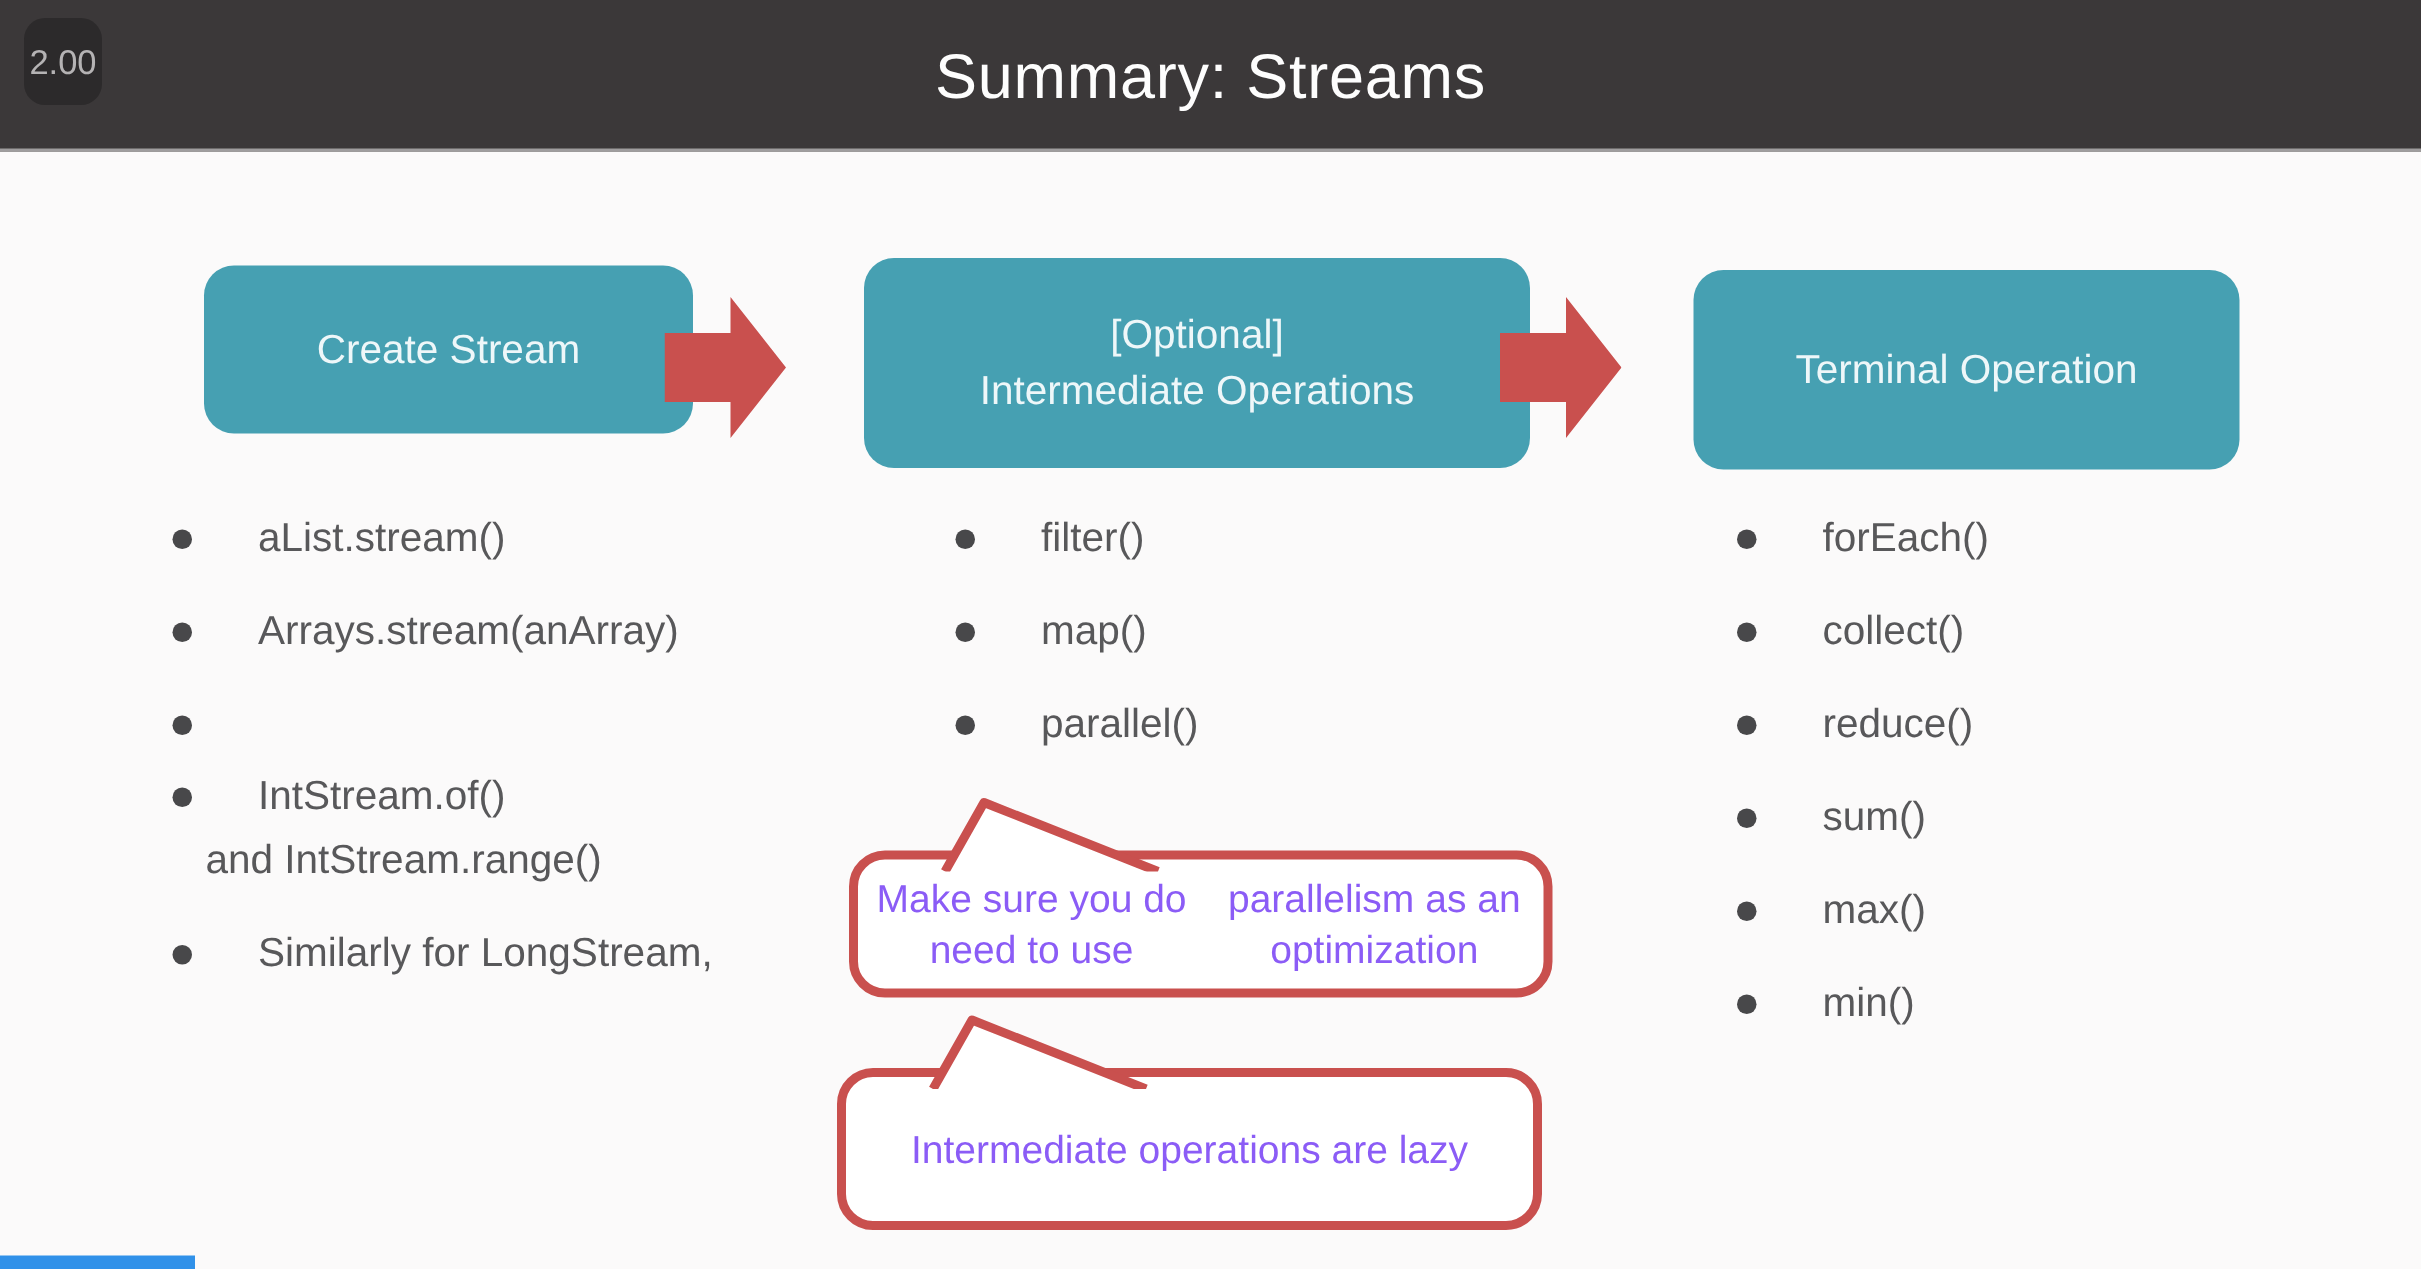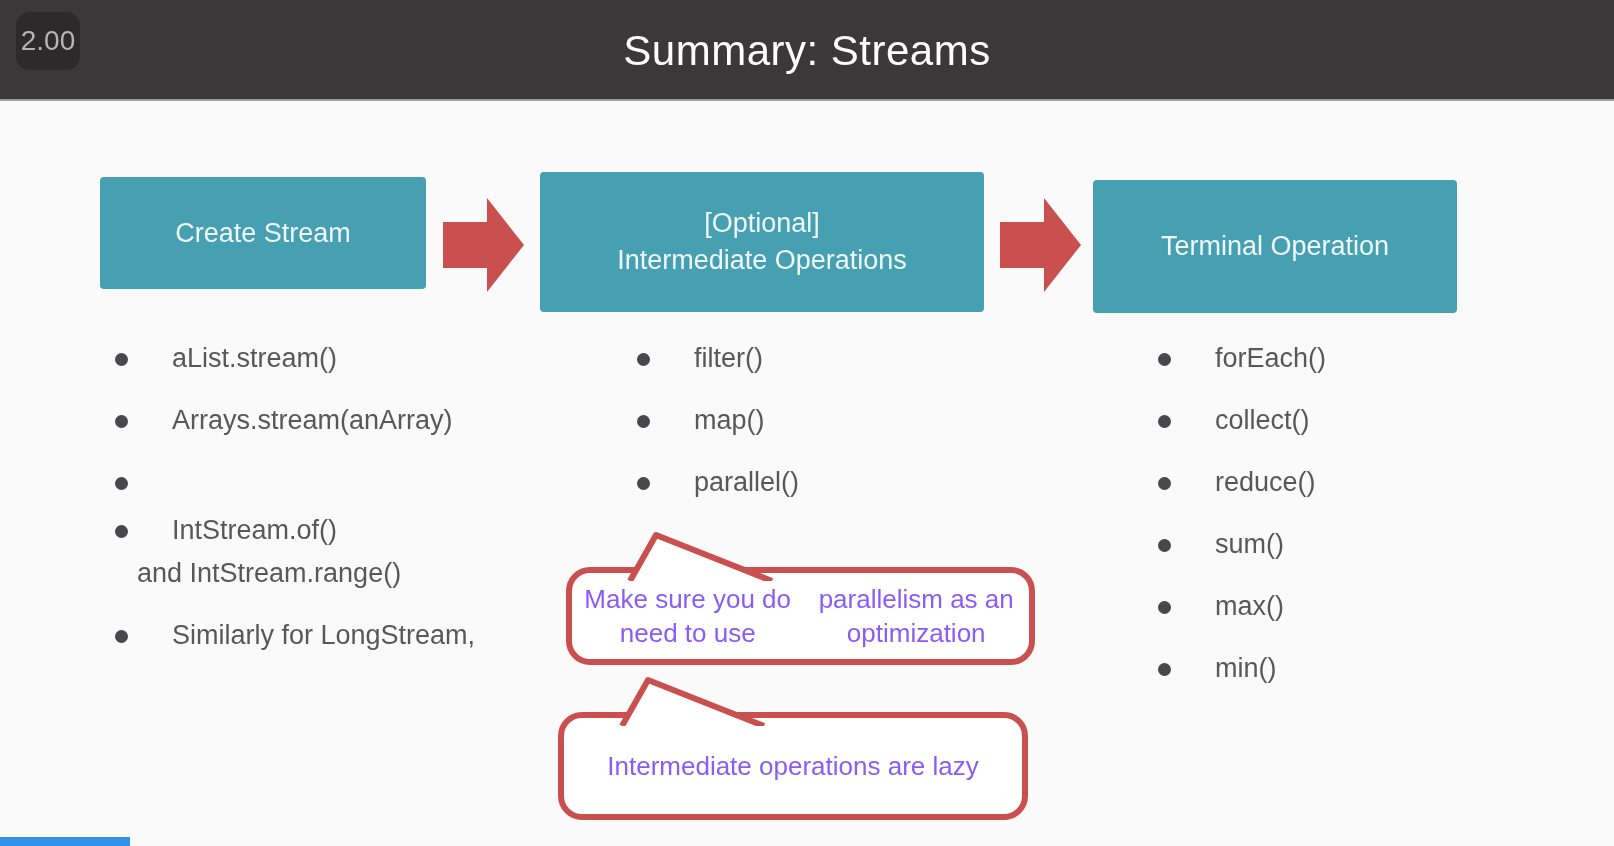--- a/index.html
+++ b/index.html
@@ -8,30 +8,30 @@
     --blue:#3091e9;
   }
   *{margin:0;padding:0;box-sizing:border-box;}
   html,body{width:1614px;height:846px;overflow:hidden;}
   body{font-family:"Liberation Sans",sans-serif;background:var(--slide-bg);}
   .stage{position:relative;width:1614px;height:846px;background:var(--slide-bg);}
 
   
   .header{position:absolute;left:0;top:0;width:1614px;height:101px;
     background:var(--header-bg);border-bottom:2px solid #9f9d9e;}
-  .speed-badge{position:absolute;left:16px;top:12px;width:64px;height:58px;
+  .speed-badge{position:absolute;left:16px;top:12px;width:52px;height:58px;
     background:var(--badge-bg);border-radius:14px;color:var(--badge-text);
-    font-size:28px;display:flex;align-items:center;justify-content:center;cursor:pointer;}
+    font-size:23px;display:flex;align-items:center;justify-content:center;cursor:pointer;}
   .title{position:absolute;left:0;top:0;width:100%;height:101px;display:flex;
     align-items:center;justify-content:center;color:#fdfdfd;font-size:42px;letter-spacing:.5px;}
 
   
-  .box{position:absolute;background:var(--teal);border-radius:4px;color:#eef7f9;
+  .box{position:absolute;background:var(--teal);border-radius:20px;color:#eef7f9;
     display:flex;flex-direction:column;align-items:center;justify-content:center;
-    font-size:27px;line-height:37px;text-align:center;}
+    font-size:27px;line-height:37px;text-align:center;margin-left:36px;}
   .box1{left:100px;top:177px;width:326px;height:112px;}
   .box2{left:540px;top:172px;width:444px;height:140px;}
   .box3{left:1093px;top:180px;width:364px;height:133px;}
   .arrow{position:absolute;width:81px;height:94px;color:var(--red);}
   .arrow1{left:443px;top:198px;}
   .arrow2{left:1000px;top:198px;}
   .arrow svg{display:block;width:100%;height:100%;}
 
   
   .col{position:absolute;top:337px;}

